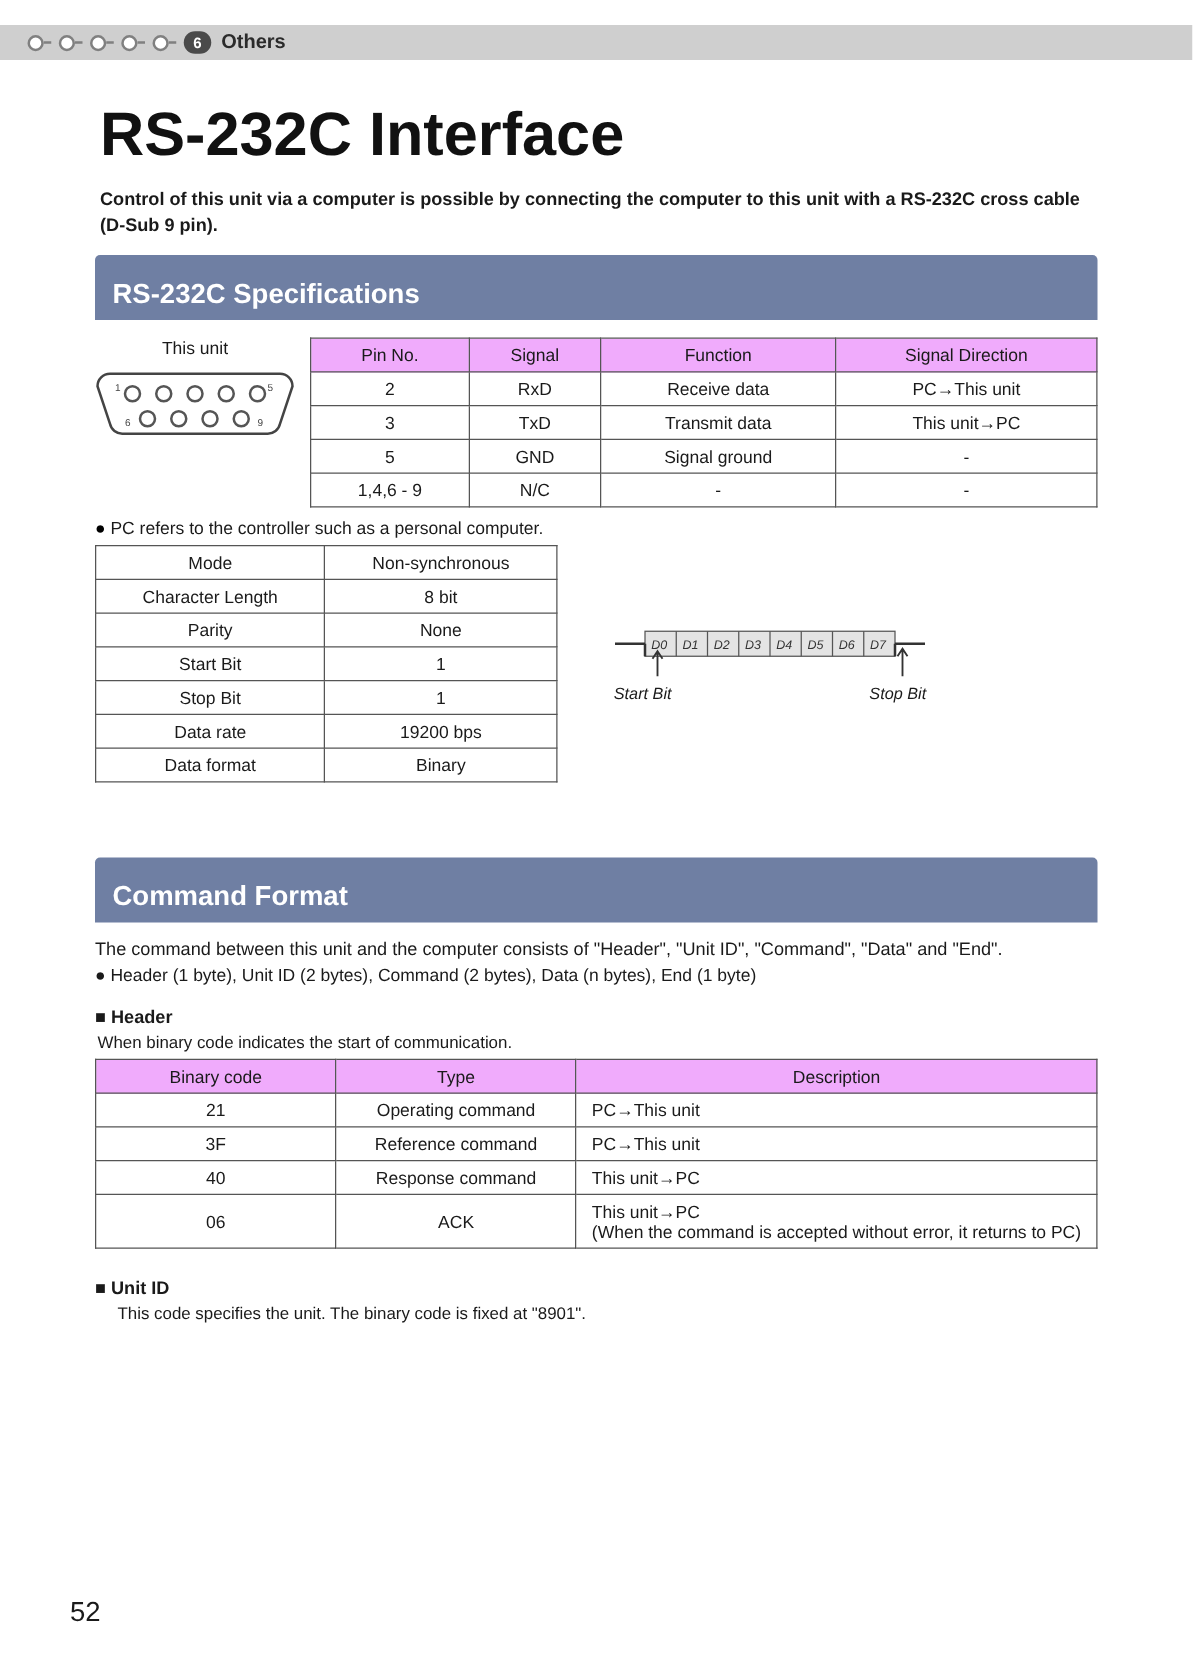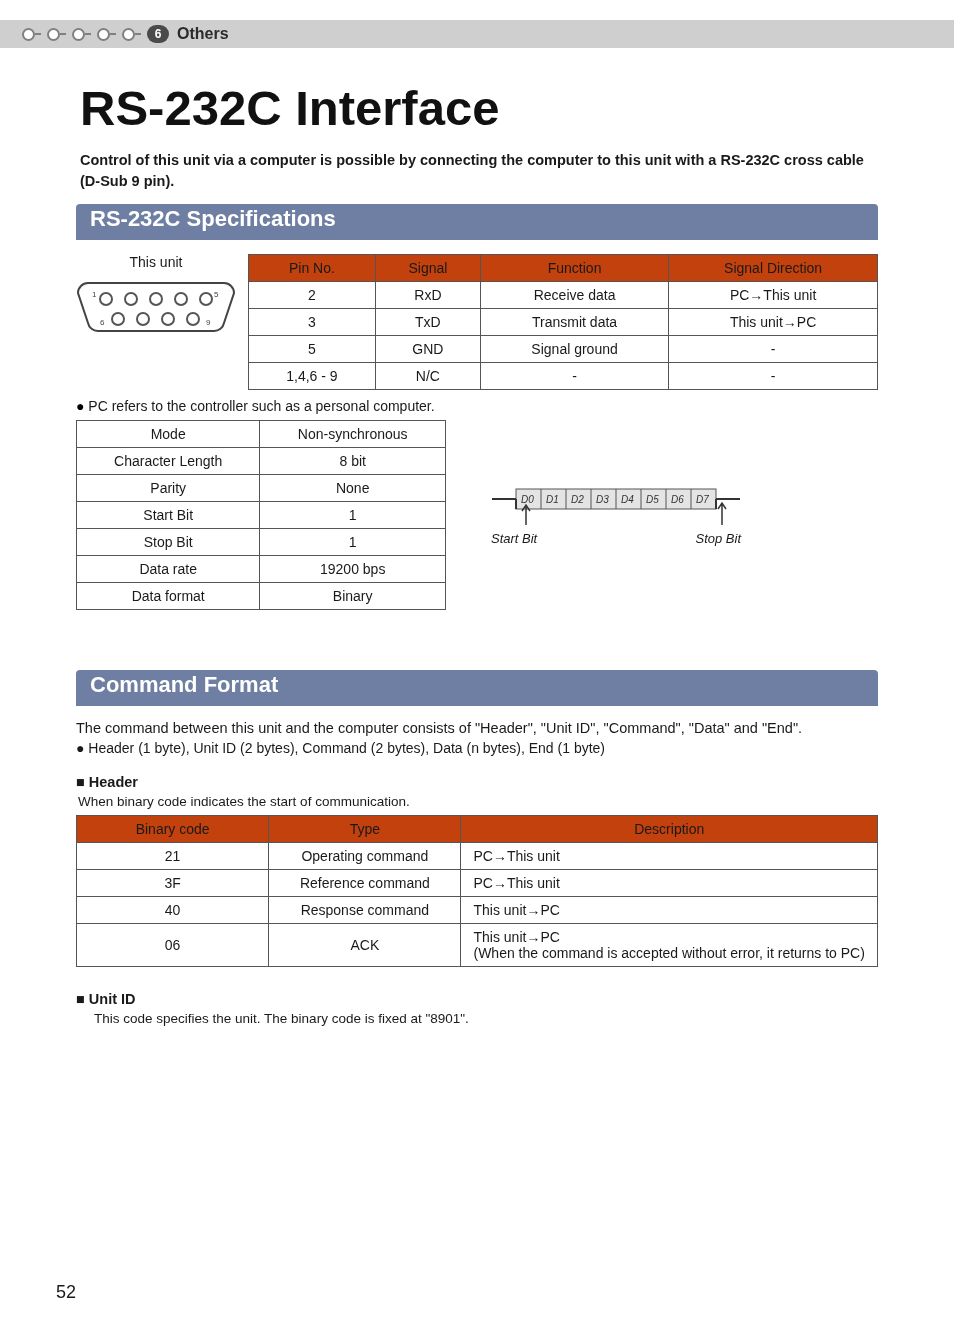--- a/index.html
+++ b/index.html
@@ -51,42 +51,42 @@
     margin: 0 80px 12px 80px;
     font-weight: bold;
     font-size: 14.5px;
     line-height: 1.45;
   }
   .section-bar {
     background: #6f7fa3;
     color: #fff;
     font-size: 22px;
     font-weight: bold;
-    padding: 2px 14px 8px 14px;
+    padding: 18px 14px 8px 14px;
     margin: 10px 76px 14px 76px;
     border-top-left-radius: 4px;
     border-top-right-radius: 4px;
     font-family: "Trebuchet MS", Verdana, Arial, sans-serif;
   }
   .content { margin: 0 76px; }
   .spec-row { display: flex; align-items: flex-start; gap: 12px; }
   .unit-side { width: 160px; text-align: center; }
   .unit-label { font-size: 14px; margin-bottom: 6px; }
   .connector-svg { width: 160px; height: 60px; }
   table.data {
     border-collapse: collapse;
     font-size: 14px;
   }
   table.data th, table.data td {
     border: 1px solid #555;
     padding: 5px 10px;
     text-align: center;
   }
   table.data th {
-    background: #c2410c;
+    background: #f0abfc;
     font-weight: normal;
   }
   .spec-table { flex: 1; }
   .note { font-size: 14px; margin: 8px 0 6px 0; }
   .note:before { content: "● "; color: #000; }
   .two-col { display: flex; gap: 40px; align-items: center; }
   table.mode-table { width: 370px; }
   .timing-svg-wrap { display: flex; flex-direction: column; align-items: center; font-style: italic; }
   .timing-labels { display: flex; justify-content: space-between; width: 250px; font-size: 13px; margin-top: 2px;}
   .cmd-desc { font-size: 14.5px; margin: 0 0 0 0; }
@@ -96,21 +96,21 @@
   .subhead:before { content: "■ "; }
   .subnote { font-size: 13.5px; margin: 0 0 6px 2px; }
   table.header-table { width: 100%; }
   table.header-table th:nth-child(1){ width: 24%; }
   table.header-table th:nth-child(2){ width: 24%; }
   table.header-table td.desc { text-align: left; padding-left: 12px; }
   .page-num {
     position: absolute;
     left: 56px;
     bottom: 36px;
-    font-size: 18px;
+    font-size: 22px;
   }
 </style>
 </head>
 <body>
 
 <div class="top-band">
   <div class="top-band-inner">
     <span class="chain-circle"></span>
     <span class="chain-connector"></span>
     <span class="chain-circle"></span>

